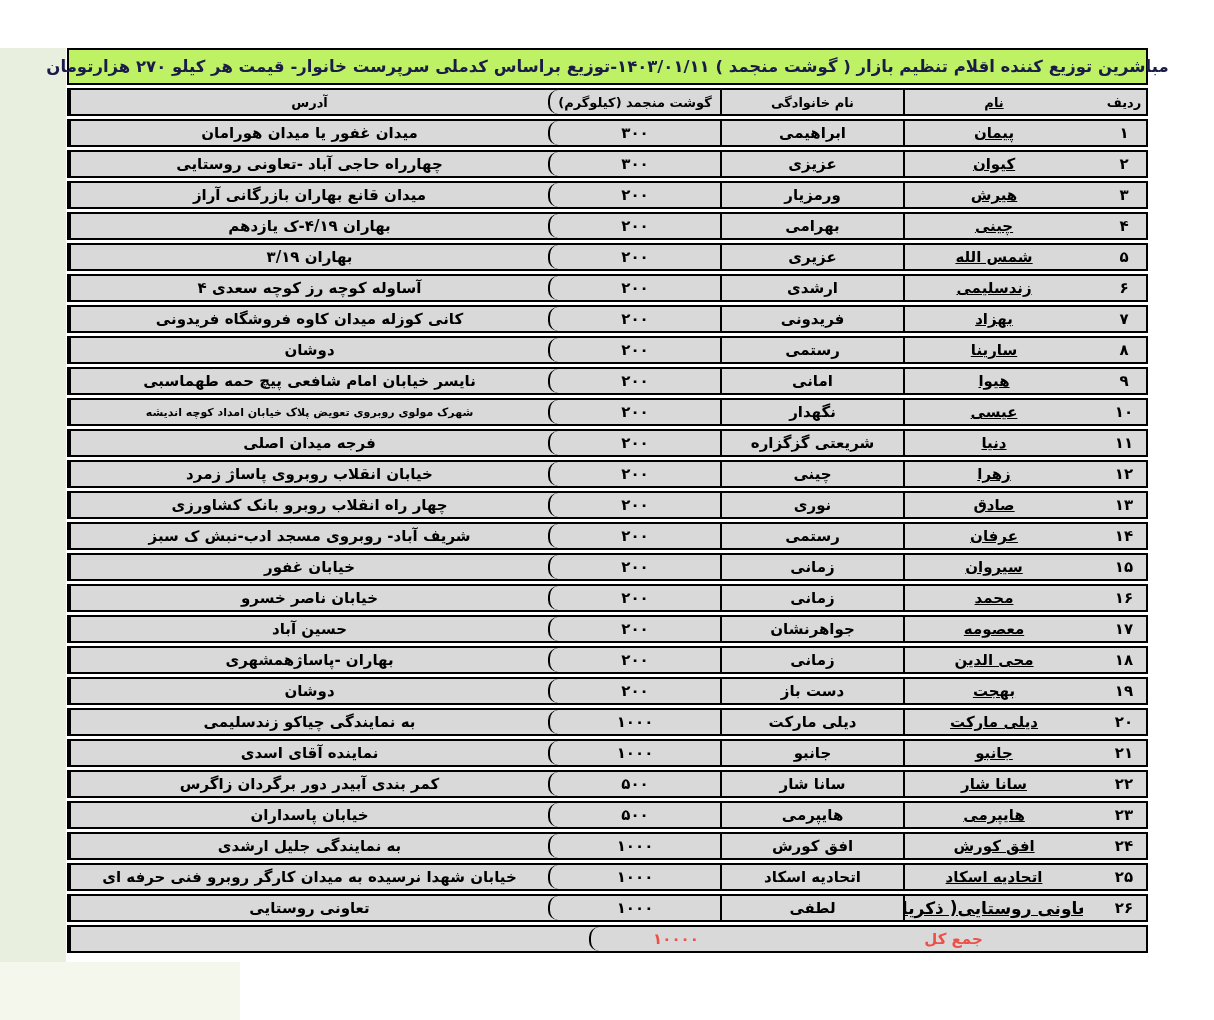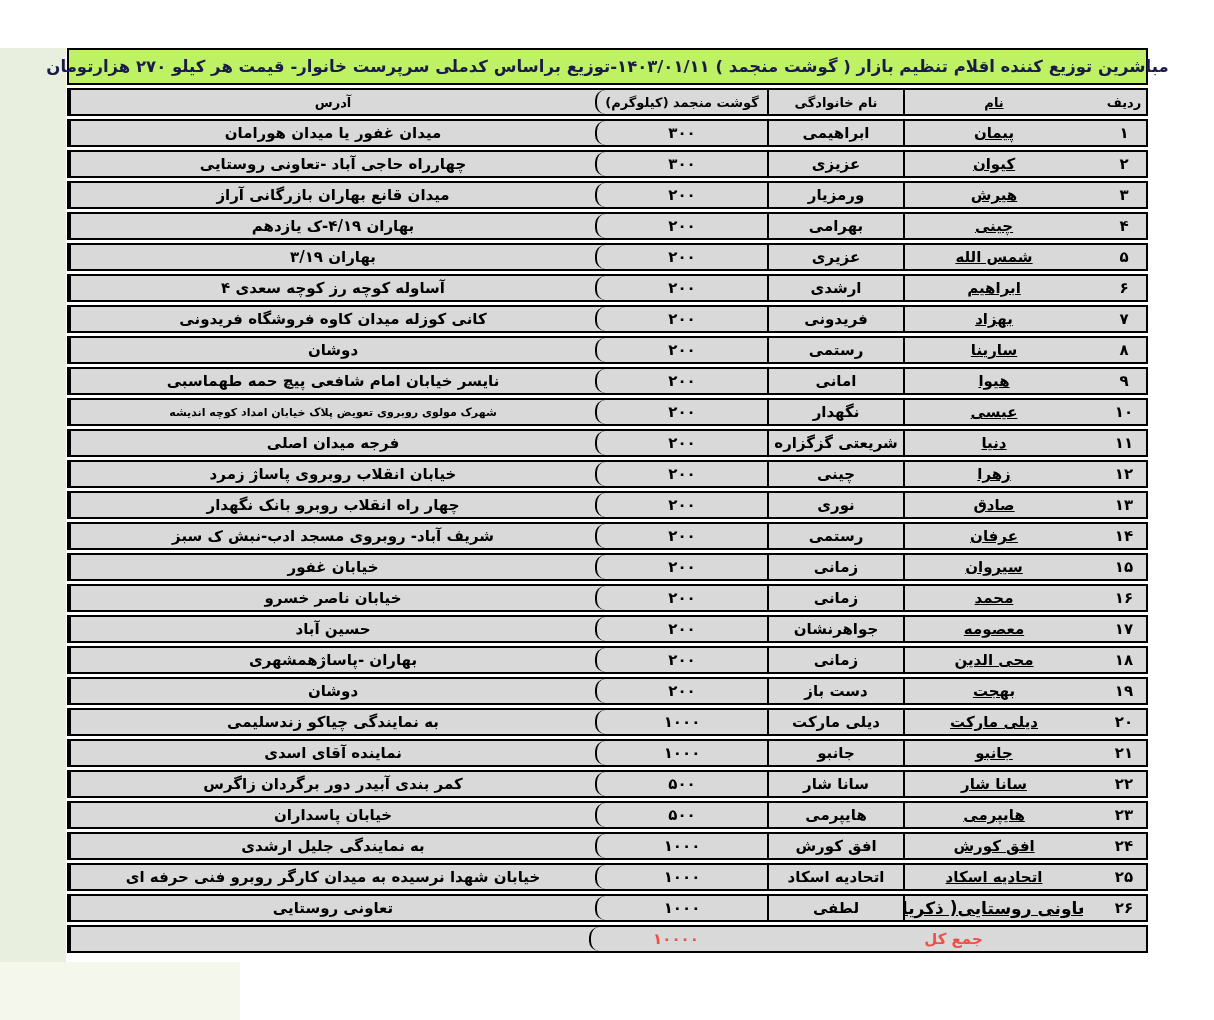--- a/index.html
+++ b/index.html
@@ -20,21 +20,21 @@
     background:#d9d9d9;margin-bottom:3px;height:28px;
   }
   .cell{
     box-sizing:border-box;display:flex;align-items:center;justify-content:center;
     font-weight:bold;font-size:15px;color:#000;padding:0 4px;
     white-space:nowrap;overflow:hidden;
   }
   .cell.sep{border-left:2px solid #000;}
   .c-num{width:44px;margin-left:19px;}
   .c-name{width:180px;text-decoration:underline;}
-  .c-family{width:136px;}
+  .c-family{width:183px;}
   .c-kg{width:172px;border-radius:10px;}
   .c-address{flex:1;}
   .hdr .cell{font-size:13px;}
   .small-txt{font-size:11px;}
   .mid-txt{font-size:17px;}
   .total-row .cell{color:#ee4f47;}
   .c-merged{width:385px;}
 </style>
 </head>
 <body>
@@ -87,21 +87,21 @@
   </div>
       <div class="row">
     <div class="cell c-num">۵</div>
     <div class="cell c-name sep">شمس الله</div>
     <div class="cell c-family sep">عزیری</div>
     <div class="cell c-kg sep">۲۰۰</div>
     <div class="cell c-address sep">بهاران ۳/۱۹</div>
   </div>
       <div class="row">
     <div class="cell c-num">۶</div>
-    <div class="cell c-name sep">ابراهیم</div>
+    <div class="cell c-name sep">زندسلیمی</div>
     <div class="cell c-family sep">ارشدی</div>
     <div class="cell c-kg sep">۲۰۰</div>
     <div class="cell c-address sep">آساوله کوچه رز کوچه سعدی ۴</div>
   </div>
       <div class="row">
     <div class="cell c-num">۷</div>
     <div class="cell c-name sep">بهزاد</div>
     <div class="cell c-family sep">فریدونی</div>
     <div class="cell c-kg sep">۲۰۰</div>
     <div class="cell c-address sep">کانی کوزله میدان کاوه فروشگاه فریدونی</div>
@@ -139,21 +139,21 @@
     <div class="cell c-name sep">زهرا</div>
     <div class="cell c-family sep">چینی</div>
     <div class="cell c-kg sep">۲۰۰</div>
     <div class="cell c-address sep">خیابان انقلاب روبروی پاساژ زمرد</div>
   </div>
       <div class="row">
     <div class="cell c-num">۱۳</div>
     <div class="cell c-name sep">صادق</div>
     <div class="cell c-family sep">نوری</div>
     <div class="cell c-kg sep">۲۰۰</div>
-    <div class="cell c-address sep">چهار راه انقلاب روبرو بانک نگهدار</div>
+    <div class="cell c-address sep">چهار راه انقلاب روبرو بانک کشاورزی</div>
   </div>
       <div class="row">
     <div class="cell c-num">۱۴</div>
     <div class="cell c-name sep">عرفان</div>
     <div class="cell c-family sep">رستمی</div>
     <div class="cell c-kg sep">۲۰۰</div>
     <div class="cell c-address sep">شریف آباد- روبروی مسجد ادب-نبش ک سبز</div>
   </div>
       <div class="row">
     <div class="cell c-num">۱۵</div>

